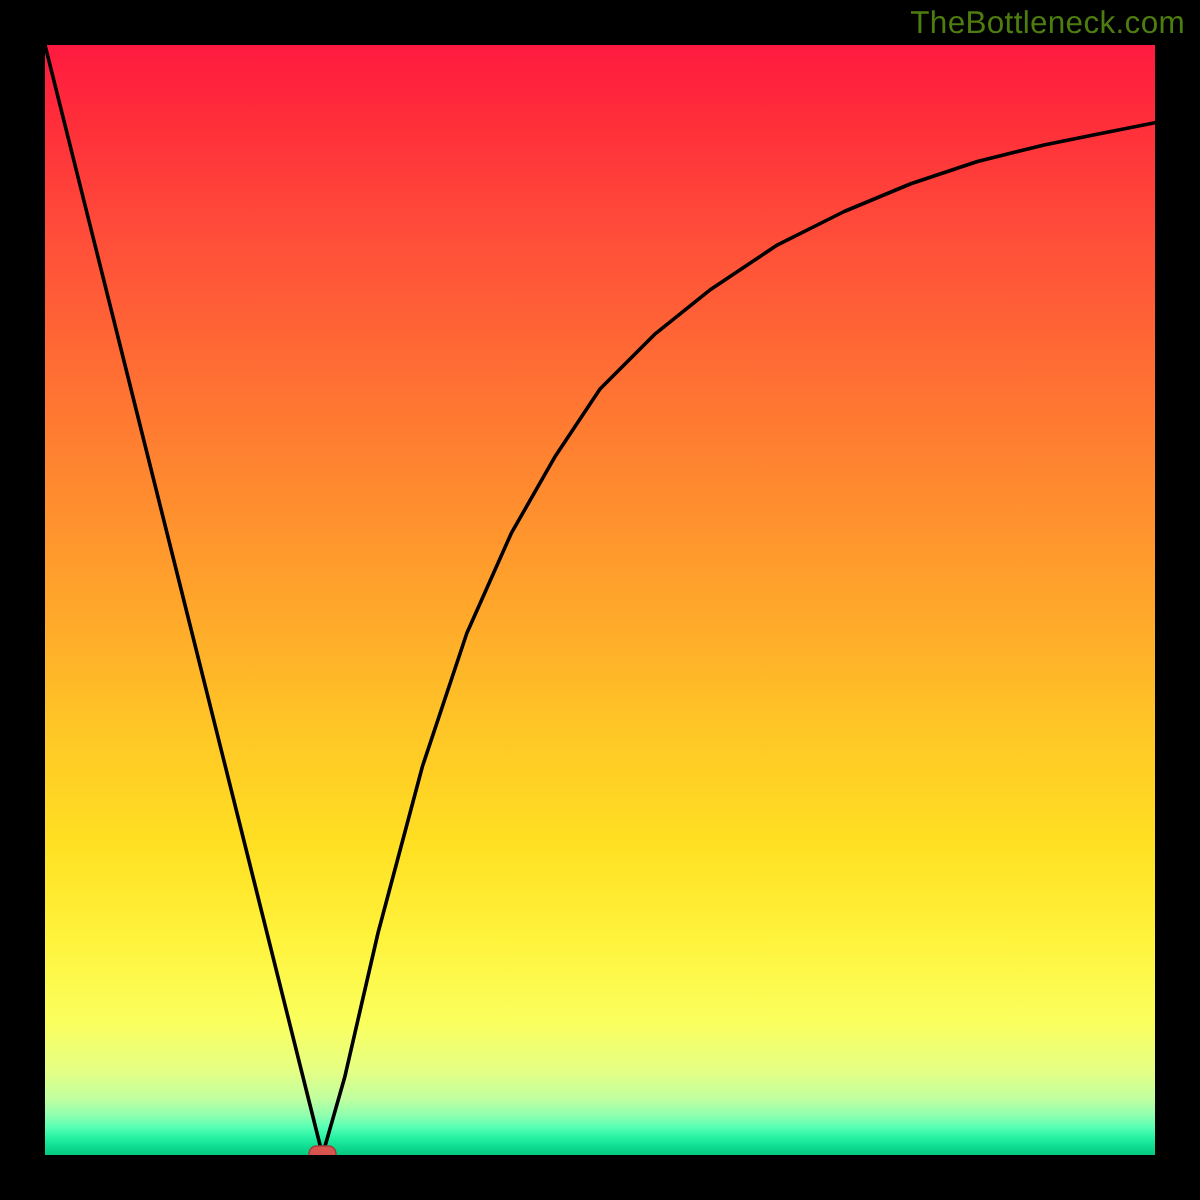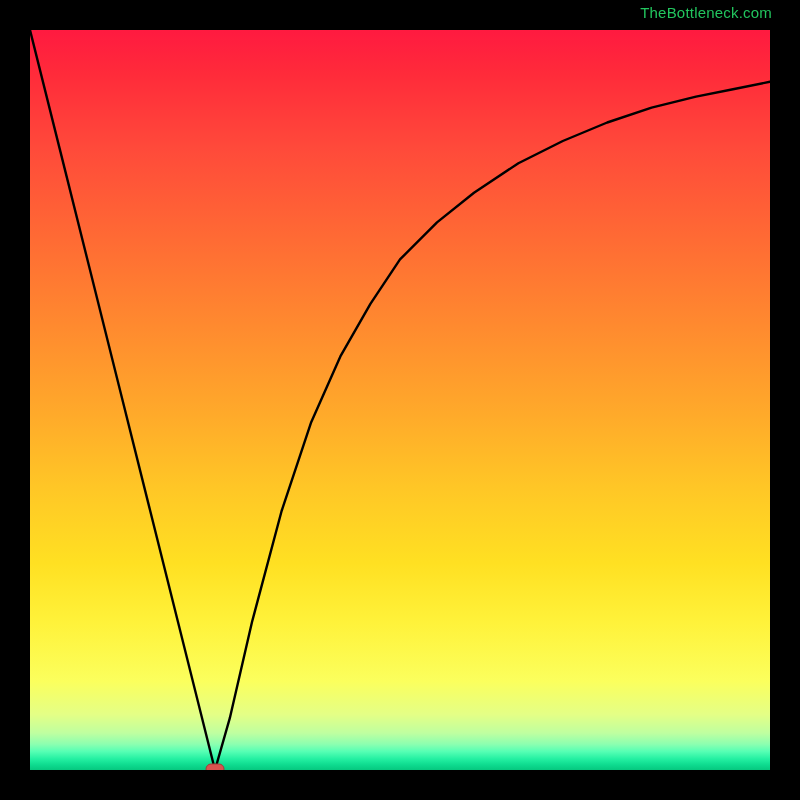--- a/index.html
+++ b/index.html
@@ -59,23 +59,23 @@
     stroke-linejoin: round;
   }
   .marker {
     fill: #d9534f;
     stroke: #a13e3a;
     stroke-width: 1;
   }
   .watermark {
     position: absolute;
     top: 4px;
-    right: 28px;
-    color: #22c55e;
-    font-size: 15px;
+    right: 10px;
+    color: #4d7c0f;
+    font-size: 21px;
     font-weight: 500;
     letter-spacing: 0.2px;
     user-select: none;
   }
 </style>
 </head>
 <body>
 
 <div class="frame">
 

